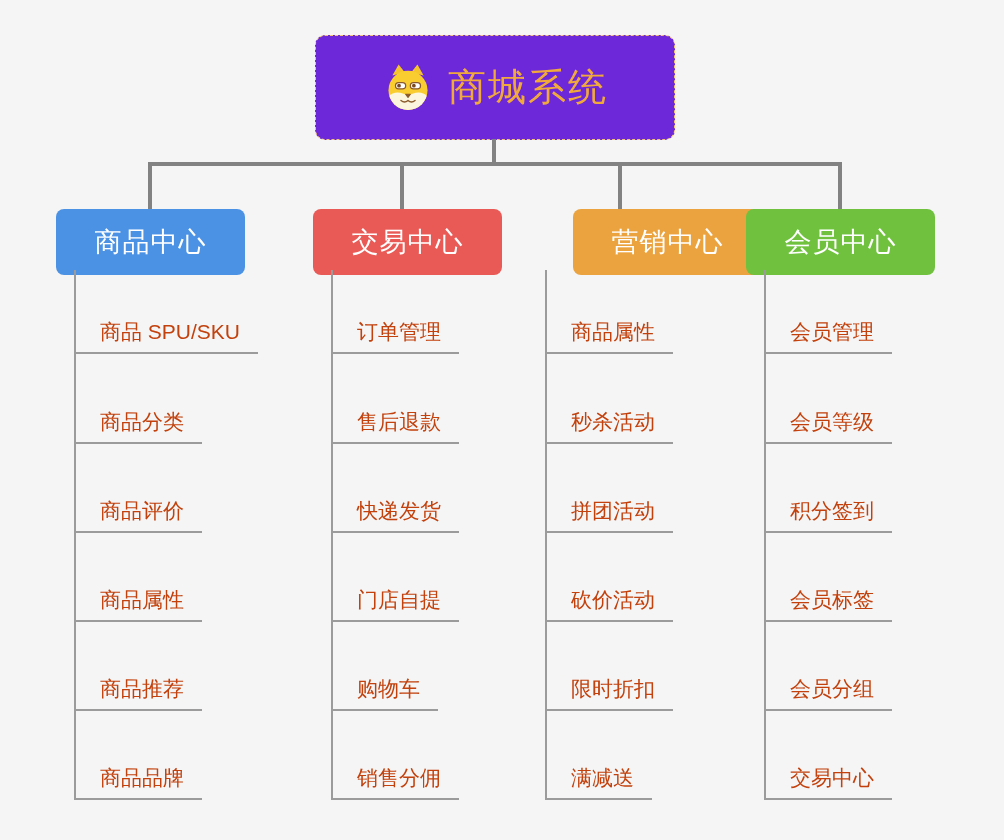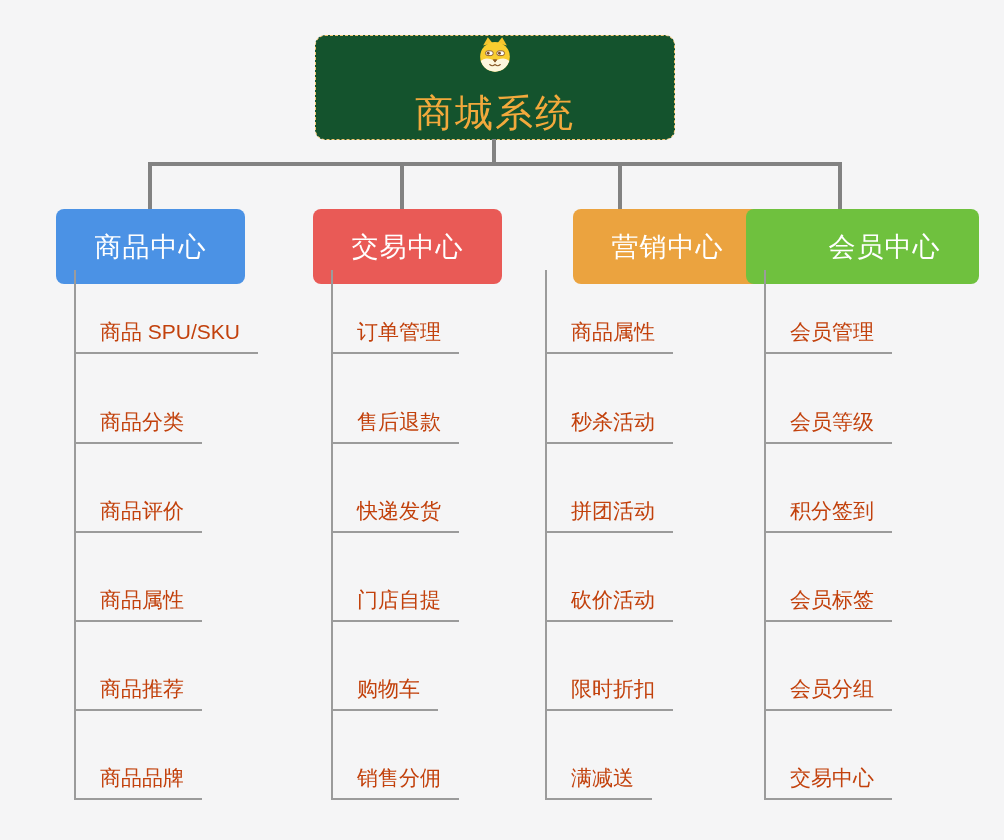--- a/index.html
+++ b/index.html
@@ -9,27 +9,26 @@
     position:relative;
     width:1004px; height:840px;
     background:#f5f5f6;
     overflow:hidden;
   }
 
   
   .root-node {
     position:absolute; left:315px; top:35px;
     width:360px; height:105px;
-    background:#14532d;
+    background:#6d28d9;
     border:1px dashed #f3c573;
     border-radius:10px;
     box-sizing:border-box;
     display:flex; align-items:center; justify-content:center;
     gap:14px;
-    flex-direction:column;
   }
   .root-title {
     color:#f2a93c;
     font-size:38px;
     letter-spacing:2px;
     white-space:nowrap;
   }
   .root-icon { width:52px; height:50px; display:block; }
 
   
@@ -44,21 +43,21 @@
 
   
   .branch { position:absolute; top:209px; width:230px; height:600px; }
   .branch-1 { left:56px; }
   .branch-2 { left:313px; }
   .branch-3 { left:527px; }
   .branch-4 { left:746px; }
 
   .branch-header {
     position:absolute; left:0; top:0;
-    width:189px; height:75px;
+    width:189px; height:66px;
     border-radius:8px;
     display:flex; align-items:center; justify-content:center;
     color:#ffffff;
     font-size:27px;
     letter-spacing:1px;
     white-space:nowrap;
   }
 
   .trunk {
     position:absolute; left:18px; top:61px;
@@ -151,21 +150,21 @@
     <div class="trunk"></div>
     <div class="leaf leaf-1">商品属性</div>
     <div class="leaf leaf-2">秒杀活动</div>
     <div class="leaf leaf-3">拼团活动</div>
     <div class="leaf leaf-4">砍价活动</div>
     <div class="leaf leaf-5">限时折扣</div>
     <div class="leaf leaf-6">满减送</div>
   </div>
 
   <div class="branch branch-4">
-    <div class="branch-header" style="background-color: rgb(111, 193, 62); padding-left: 44px;">
+    <div class="branch-header" style="background-color: rgb(111, 193, 62);">
       <span>会员中心</span>
     </div>
     <div class="trunk"></div>
     <div class="leaf leaf-1">会员管理</div>
     <div class="leaf leaf-3">积分签到</div>
     <div class="leaf leaf-2">会员等级</div>
     <div class="leaf leaf-4">会员标签</div>
     <div class="leaf leaf-5">会员分组</div>
     <div class="leaf leaf-6">交易中心</div>
   </div>

